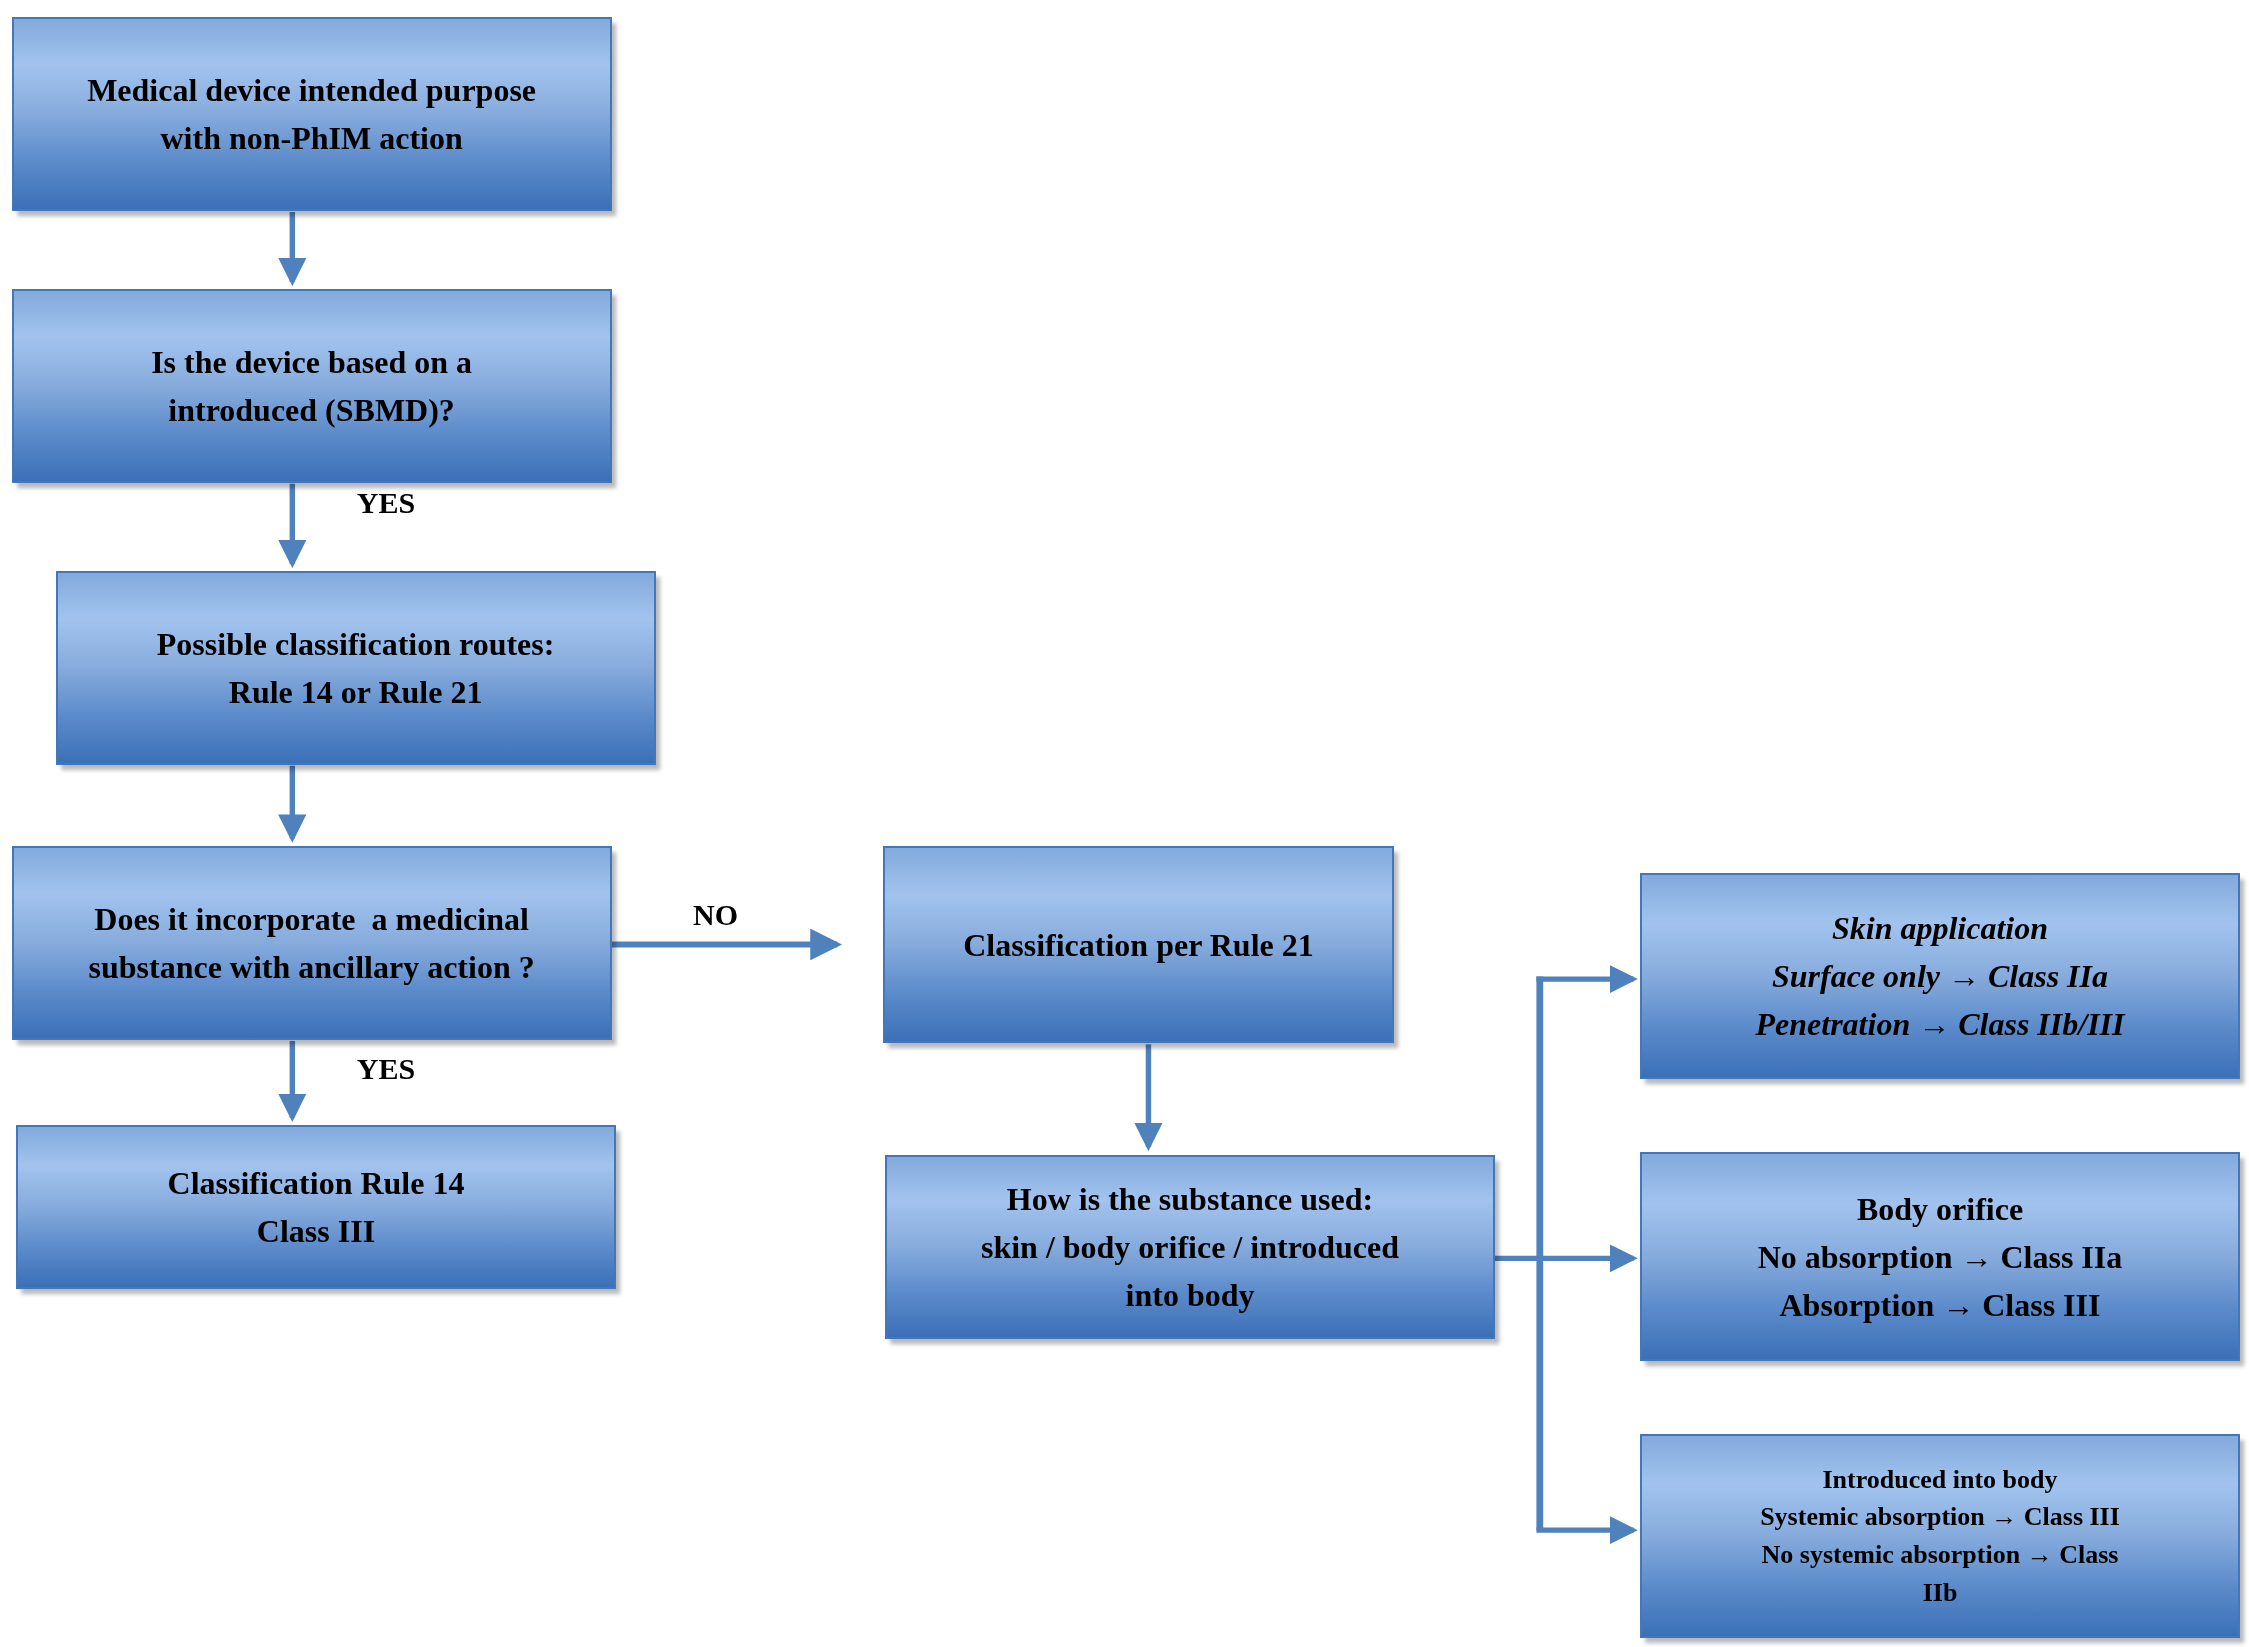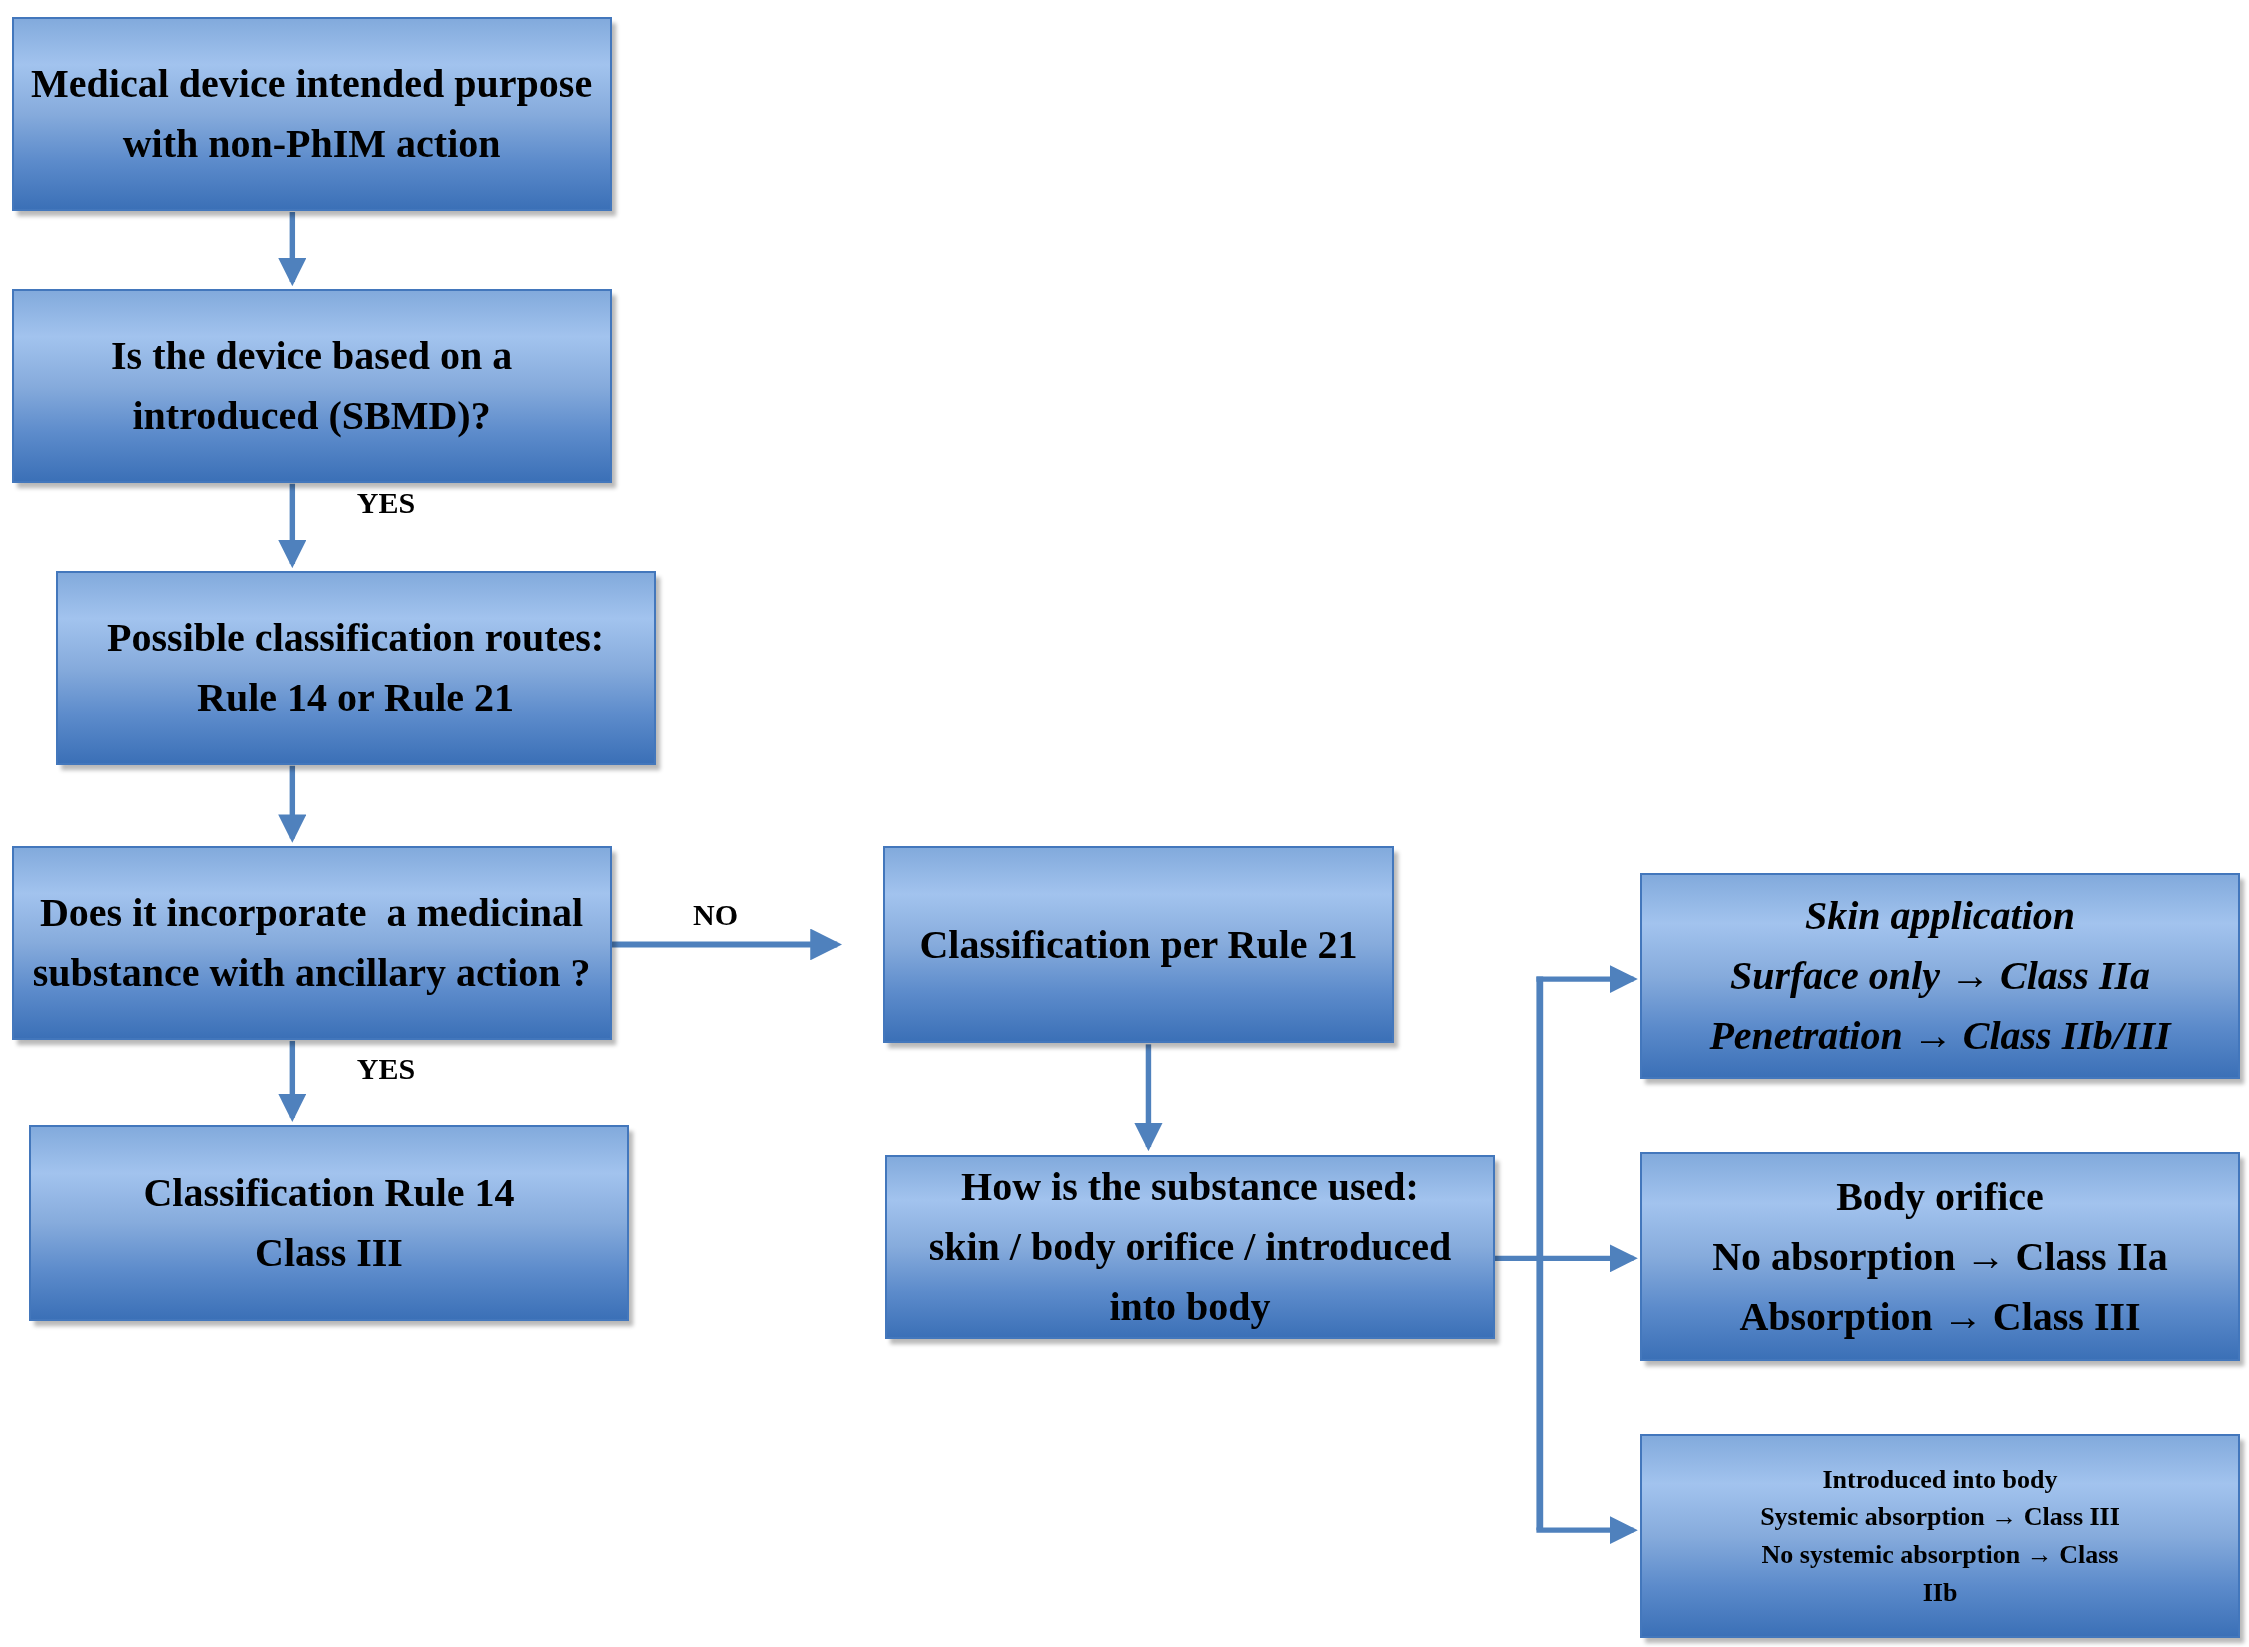--- a/index.html
+++ b/index.html
@@ -9,21 +9,21 @@
     background:#ffffff;
     overflow:hidden;
     font-family:"Liberation Serif","DejaVu Serif",serif;
   }
   .node{
     position:absolute;
     box-sizing:border-box;
     display:flex;align-items:center;justify-content:center;
     text-align:center;
     font-weight:bold;
-    font-size:40px;
+    font-size:32px;
     line-height:1.5;
     color:#000;
     background:linear-gradient(180deg,#82aadc 0%,#a2c3ee 24%,#86abdc 50%,#5c8bcb 75%,#3b70b7 100%);
     border:2.7px solid #4377bc;
     box-shadow:4.8px 6.1px 4.1px rgba(0,0,0,0.28);
   }
   .node span{white-space:pre-wrap;display:block;padding:0 8.2px;}
   .edge-label{
     position:absolute;
     font-weight:bold;
@@ -74,21 +74,21 @@
   <div class="node" style="left:11.6px;top:571px;width:600px;height:194px;margin-left:44px;">
     <span>Possible classification routes:
 Rule 14 or Rule 21</span>
   </div>
 
   <div class="node" style="left:11.6px;top:846px;width:600px;height:194px;">
     <span>Does it incorporate  a medicinal
 substance with ancillary action ?</span>
   </div>
 
-  <div class="node" style="left:29px;top:1125px;width:600px;height:196px;">
+  <div class="node" style="left:16px;top:1125px;width:600px;height:164px;">
     <span>Classification Rule 14
 Class III</span>
   </div>
 
   <div class="node" style="left:883px;top:846px;width:511px;height:197px;">
     <span>Classification per Rule 21</span>
   </div>
 
   <div class="node" style="left:849px;top:1155px;width:610px;height:184px;margin-left:36px;">
     <span>How is the substance used:

